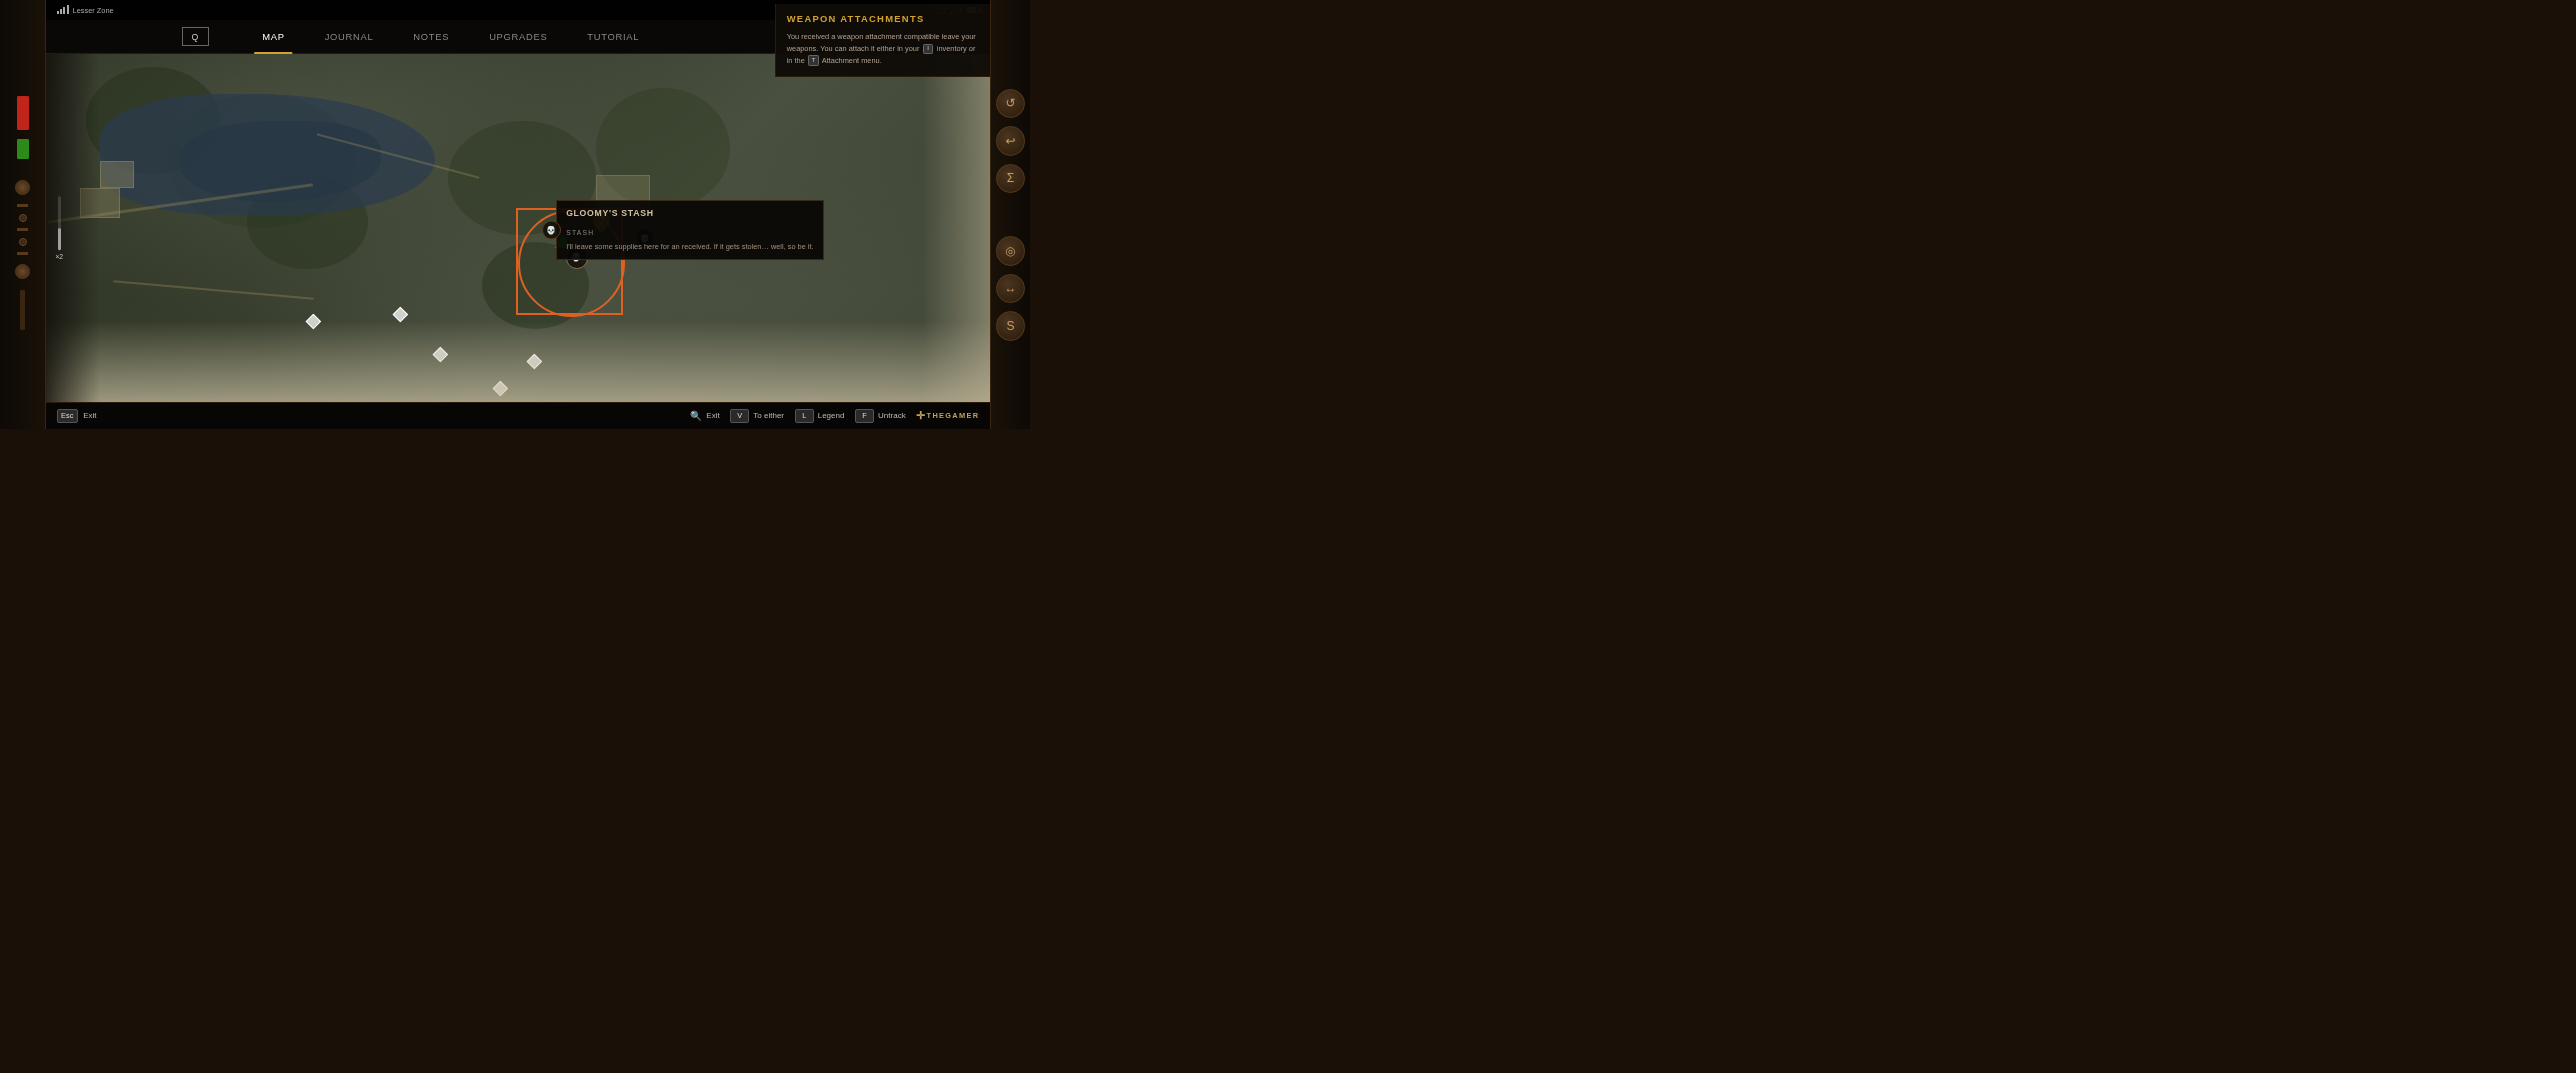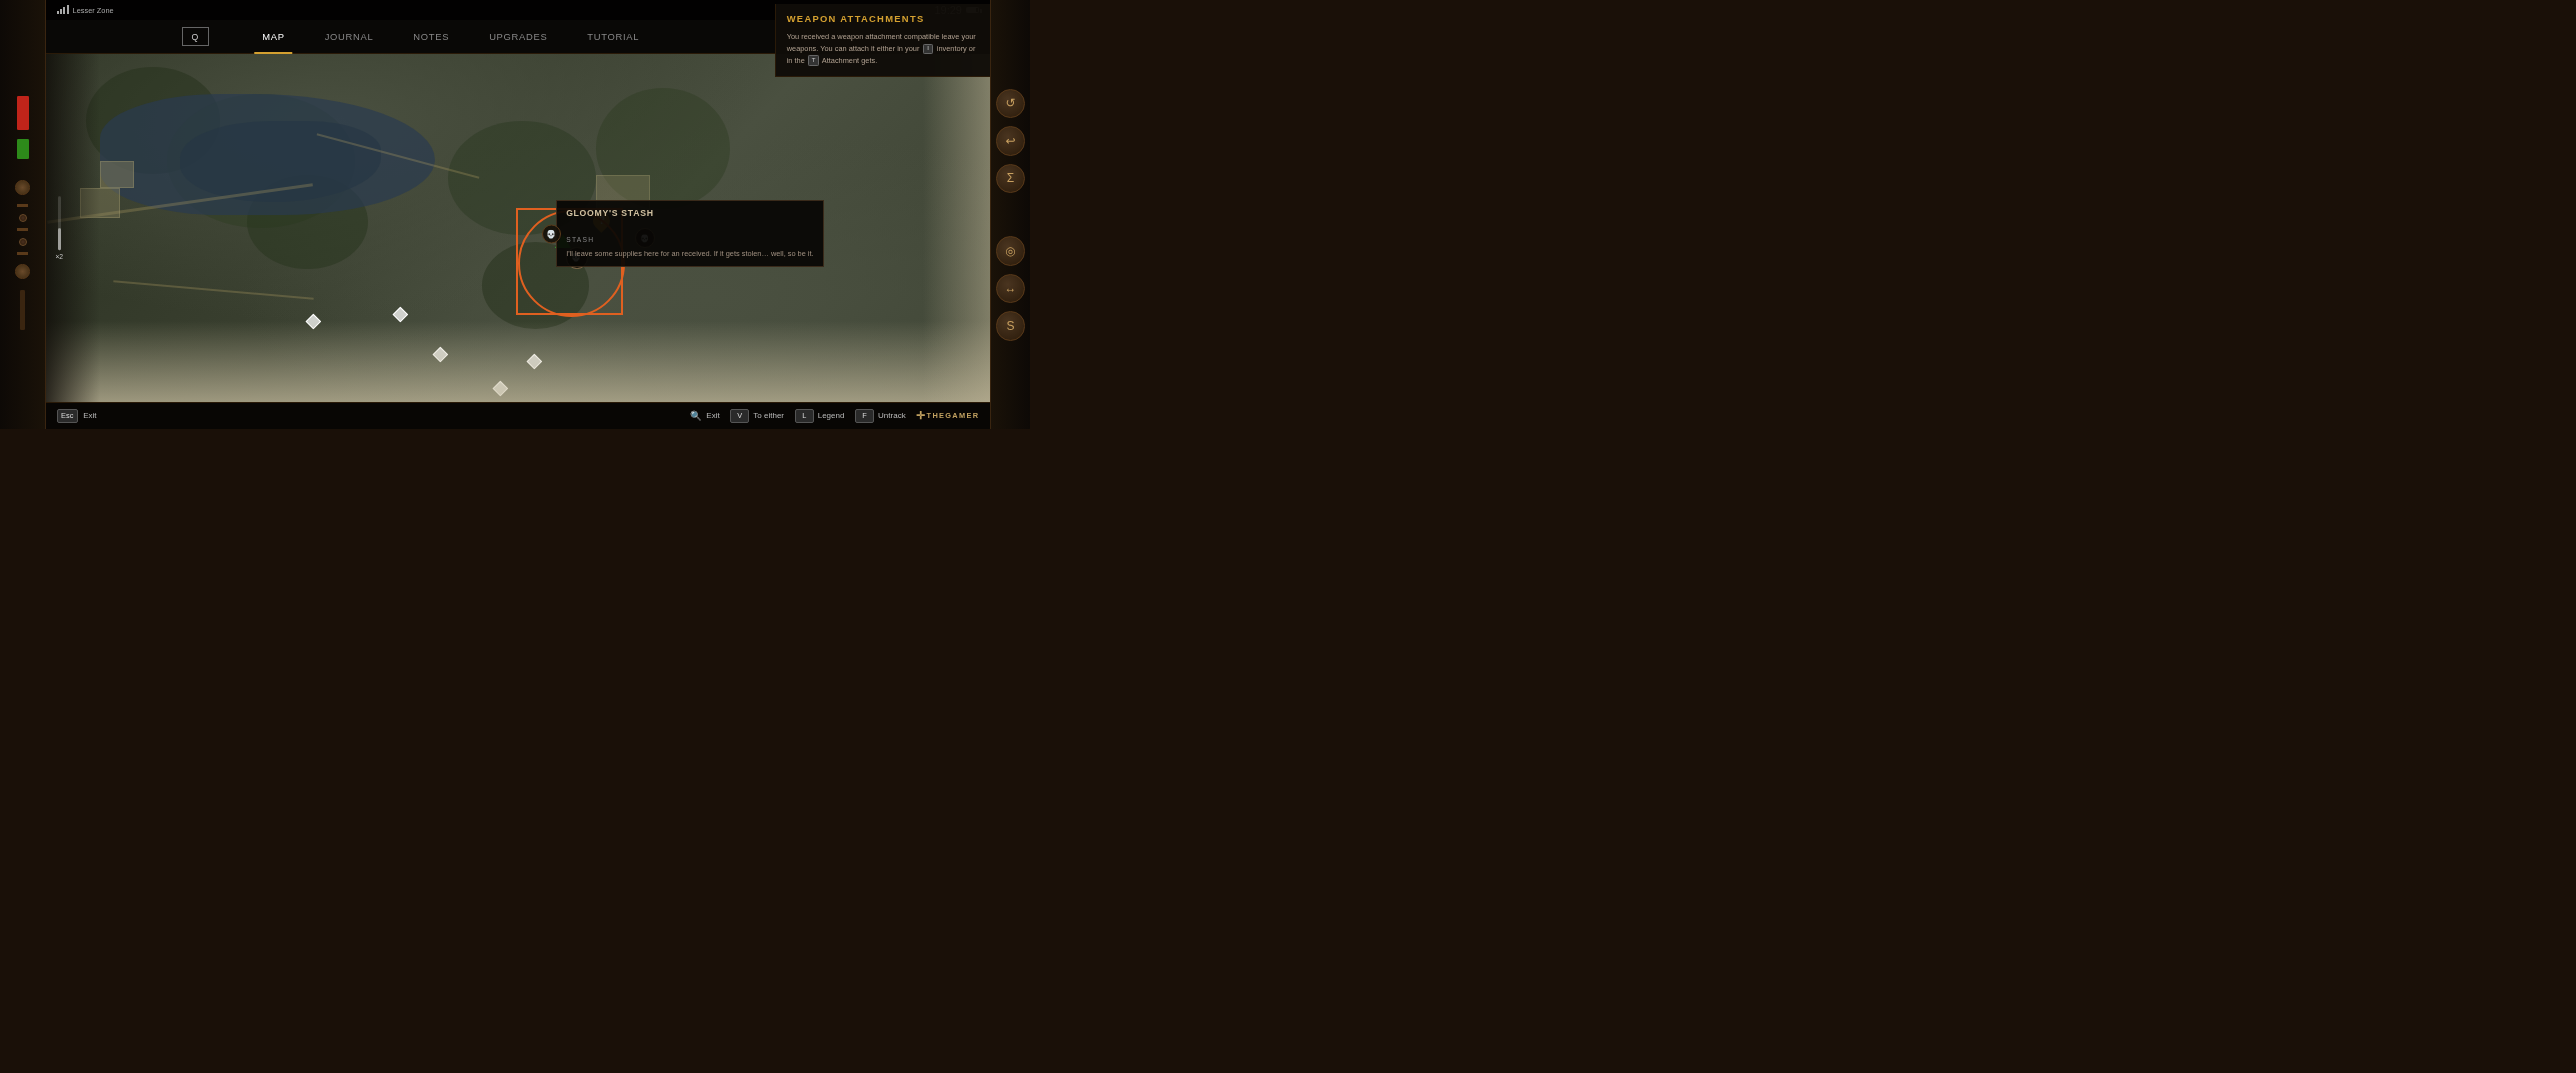--- a/index.html
+++ b/index.html
@@ -343,21 +343,21 @@
       border: 0.7px solid #3a2a1a;
       padding: 6.7px 9.4px;
       min-width: 134px;
       z-index: 15;
     }
     .stash-popup-title {
       color: #d0c0a0;
       font-size: 8.7px;
       font-weight: bold;
       letter-spacing: 0.7px;
-      margin-bottom: 18px;
+      margin-bottom: 11px;
       text-transform: uppercase;
     }
     .stash-popup-subtitle {
       color: #888;
       font-size: 6.7px;
       letter-spacing: 1.3px;
       margin-bottom: 5.4px;
       text-transform: uppercase;
     }
     .stash-popup-text {
@@ -540,21 +540,21 @@
     </div>
   </div>
 
   <div class="notification-panel">
     <div class="notification-title">WEAPON ATTACHMENTS</div>
     <div class="notification-text">
       <span>You received a weapon attachment compatible leave your weapons. You can attach it either in your </span>
       <span class="inline-key">I</span>
       <span> inventory or in the </span>
       <span class="inline-key">T</span>
-      <span> Attachment gets.</span>
+      <span> Attachment menu.</span>
     </div>
   </div>
 
   <div class="map-area">
     <div class="map-bg"></div>
 
     <div class="terrain-patch" style="width:134px;height:107px;top:13.4px;left:40px;background:rgba(35,48,25,0.5);"></div>
     <div class="terrain-patch" style="width:188px;height:134px;top:40px;left:121px;background:rgba(42,60,30,0.4);"></div>
     <div class="terrain-patch" style="width:121px;height:94px;top:121px;left:201px;background:rgba(38,52,28,0.5);"></div>
     <div class="terrain-patch" style="width:148px;height:114px;top:67px;left:402px;background:rgba(40,55,30,0.45);"></div>

